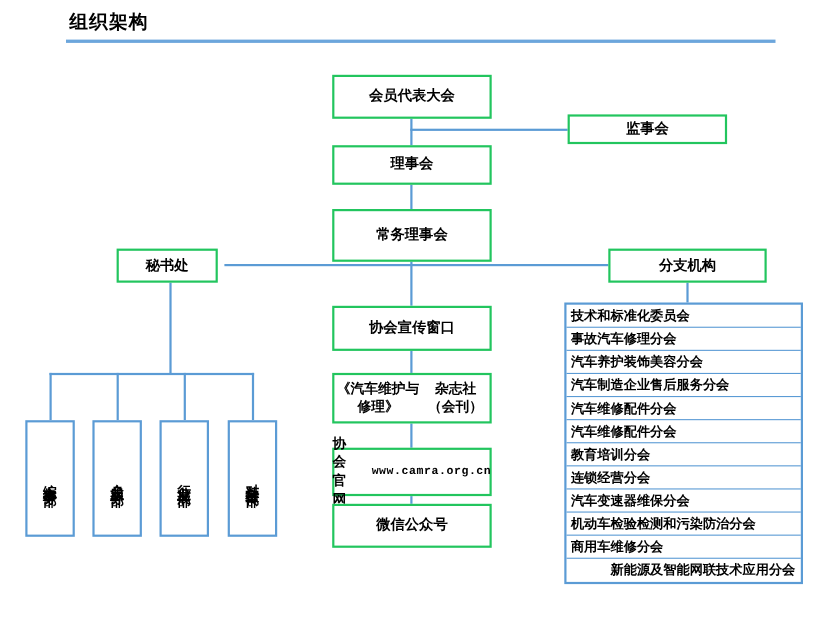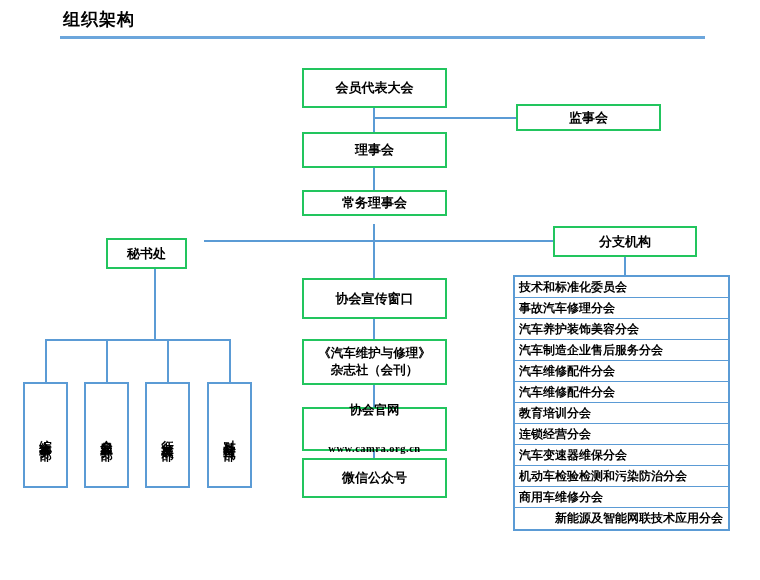--- a/index.html
+++ b/index.html
@@ -49,25 +49,25 @@
     display: flex;
     align-items: center;
     justify-content: center;
     text-align: center;
     color: #000000;
     font-weight: bold;
     font-size: 13px;
     line-height: 1.35;
   }
   .node.two-line {
-    flex-direction: column;
+    flex-direction: row;
     font-size: 12.5px;
   }
   .node .url {
-    font-family: Liberation Serif, serif;
+    font-family: Liberation Mono, monospace;
     font-size: 10.5px;
     font-weight: bold;
     letter-spacing: 0.5px;
   }
 
   
   .dept {
     position: absolute;
     border: 2px solid #5B9BD5;
     background: #ffffff;
@@ -146,23 +146,23 @@
   <div class="ln v" style="left:373px; top:318px; height:22px;"></div>
   <div class="ln v" style="left:373px; top:384px; height:24px;"></div>
   <div class="ln v" style="left:373px; top:450px; height:20px;"></div>
 
   <div class="node" style="left:302px; top:68px; width:145px; height:40px;">会员代表大会</div>
 
   <div class="node" style="left:516px; top:104px; width:145px; height:27px;">监事会</div>
 
   <div class="node" style="left:302px; top:132px; width:145px; height:36px;">理事会</div>
 
-  <div class="node" style="left:302px; top:190px; width:145px; height:26px;">常务理事会</div>
+  <div class="node" style="left:302px; top:190px; width:145px; height:48px;">常务理事会</div>
 
-  <div class="node" style="left:106px; top:238px; width:81px; height:31px;">秘书处</div>
+  <div class="node" style="left:106px; top:226px; width:92px; height:31px;">秘书处</div>
 
   <div class="node" style="left:553px; top:226px; width:144px; height:31px;">分支机构</div>
 
   <div class="node" style="left:302px; top:278px; width:145px; height:41px;">协会宣传窗口</div>
 
   <div class="node two-line" style="left:302px; top:339px; width:145px; height:46px;">
     <span>《汽车维护与修理》</span>
     <span>杂志社（会刊）</span>
   </div>
 

